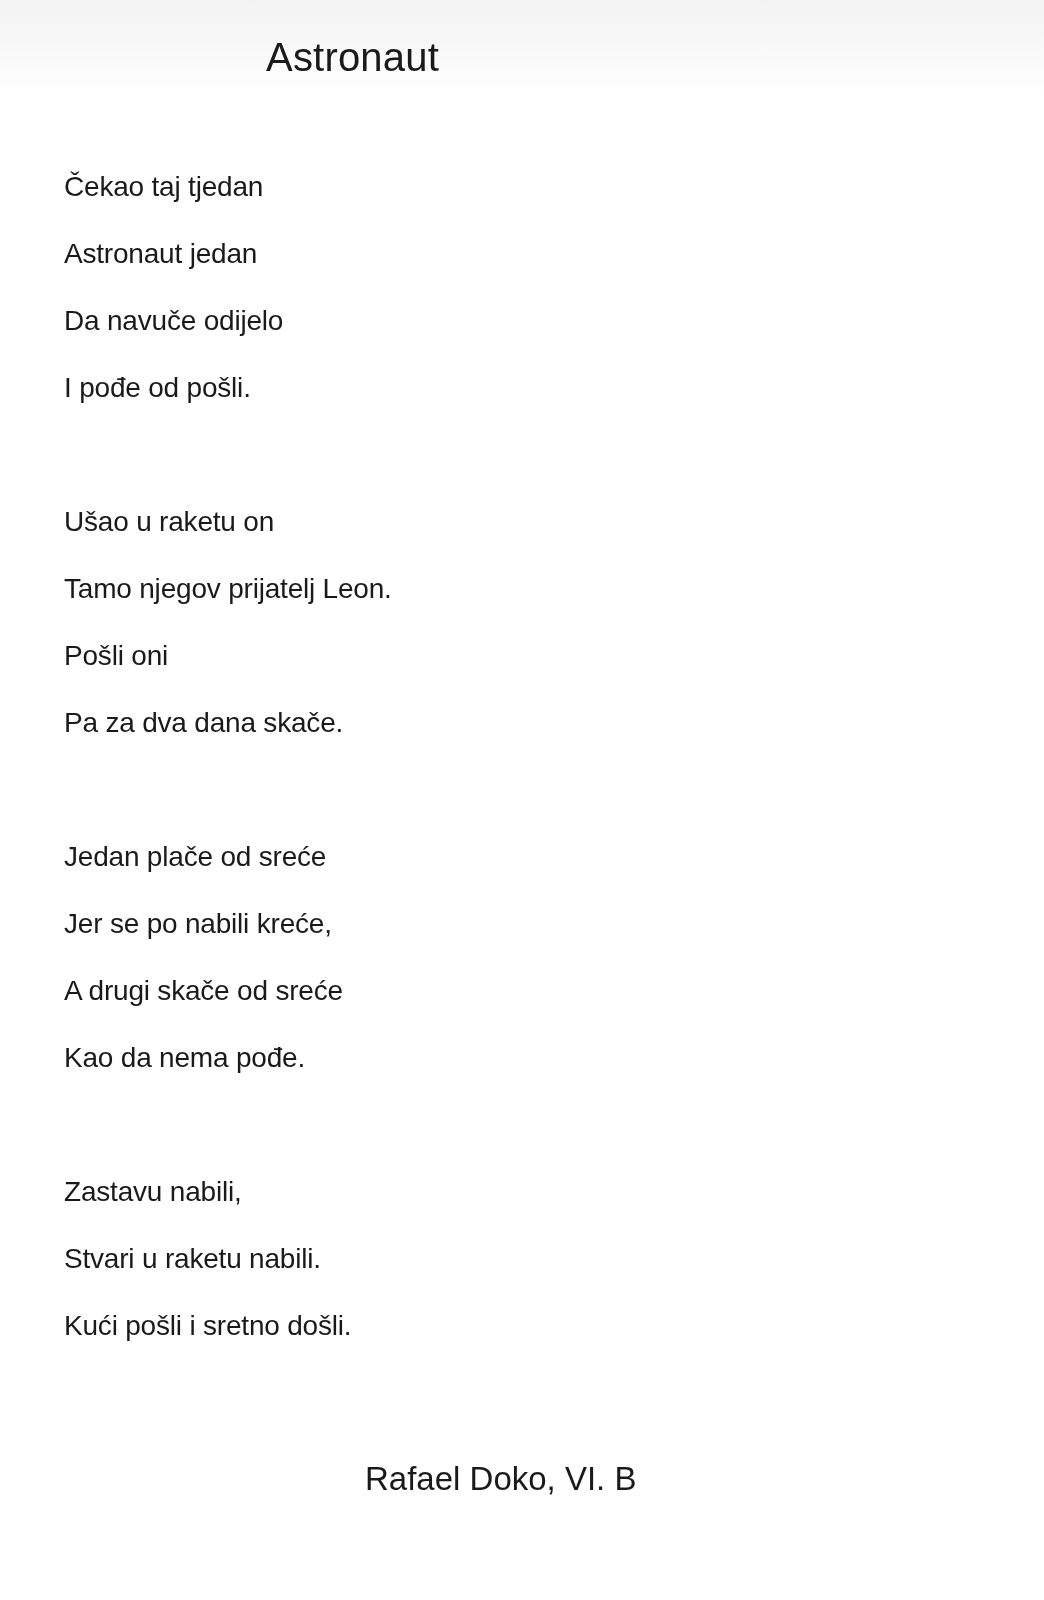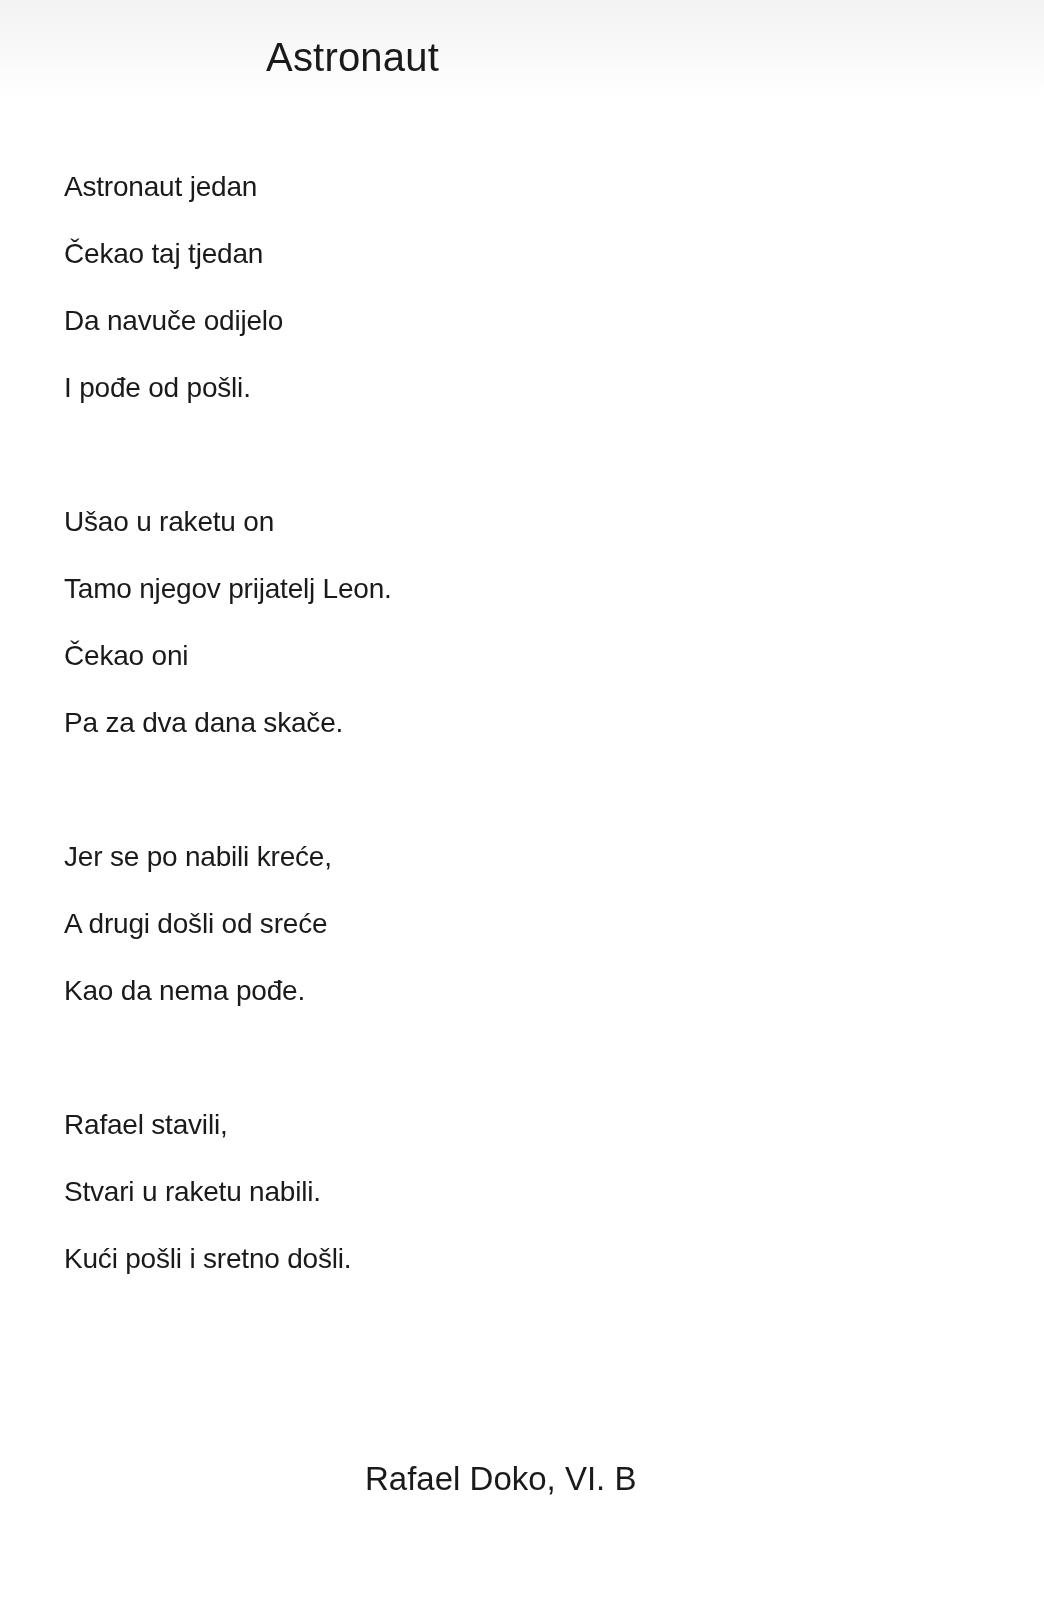--- a/index.html
+++ b/index.html
@@ -67,41 +67,42 @@
 
 <div class="page">
 
   <div class="top-shade" style="background: linear-gradient(rgb(242, 242, 242) 0%, rgba(255, 255, 255, 0) 100%);"></div>
 
   <div class="title">Astronaut</div>
 
   <div class="poem">
 
     <div class="stanza">
+      <p>Čekao taj tjedan</p>
       <p>Astronaut jedan</p>
-      <p>Čekao taj tjedan</p>
       <p>Da navuče odijelo</p>
       <p>I pođe od pošli.</p>
     </div>
 
     <div class="stanza">
       <p>Ušao u raketu on</p>
       <p>Tamo njegov prijatelj Leon.</p>
-      <p>Čekao oni</p>
+      <p>Pošli oni</p>
       <p>Pa za dva dana skače.</p>
     </div>
 
     <div class="stanza">
+      <p>Jedan plače od sreće</p>
       <p>Jer se po nabili kreće,</p>
-      <p>A drugi došli od sreće</p>
+      <p>A drugi skače od sreće</p>
       <p>Kao da nema pođe.</p>
     </div>
 
     <div class="stanza">
-      <p>Rafael stavili,</p>
+      <p>Zastavu nabili,</p>
       <p>Stvari u raketu nabili.</p>
       <p>Kući pošli i sretno došli.</p>
     </div>
 
   </div>
 
   <div class="author">Rafael Doko, VI. B</div>
 
 </div>
 

